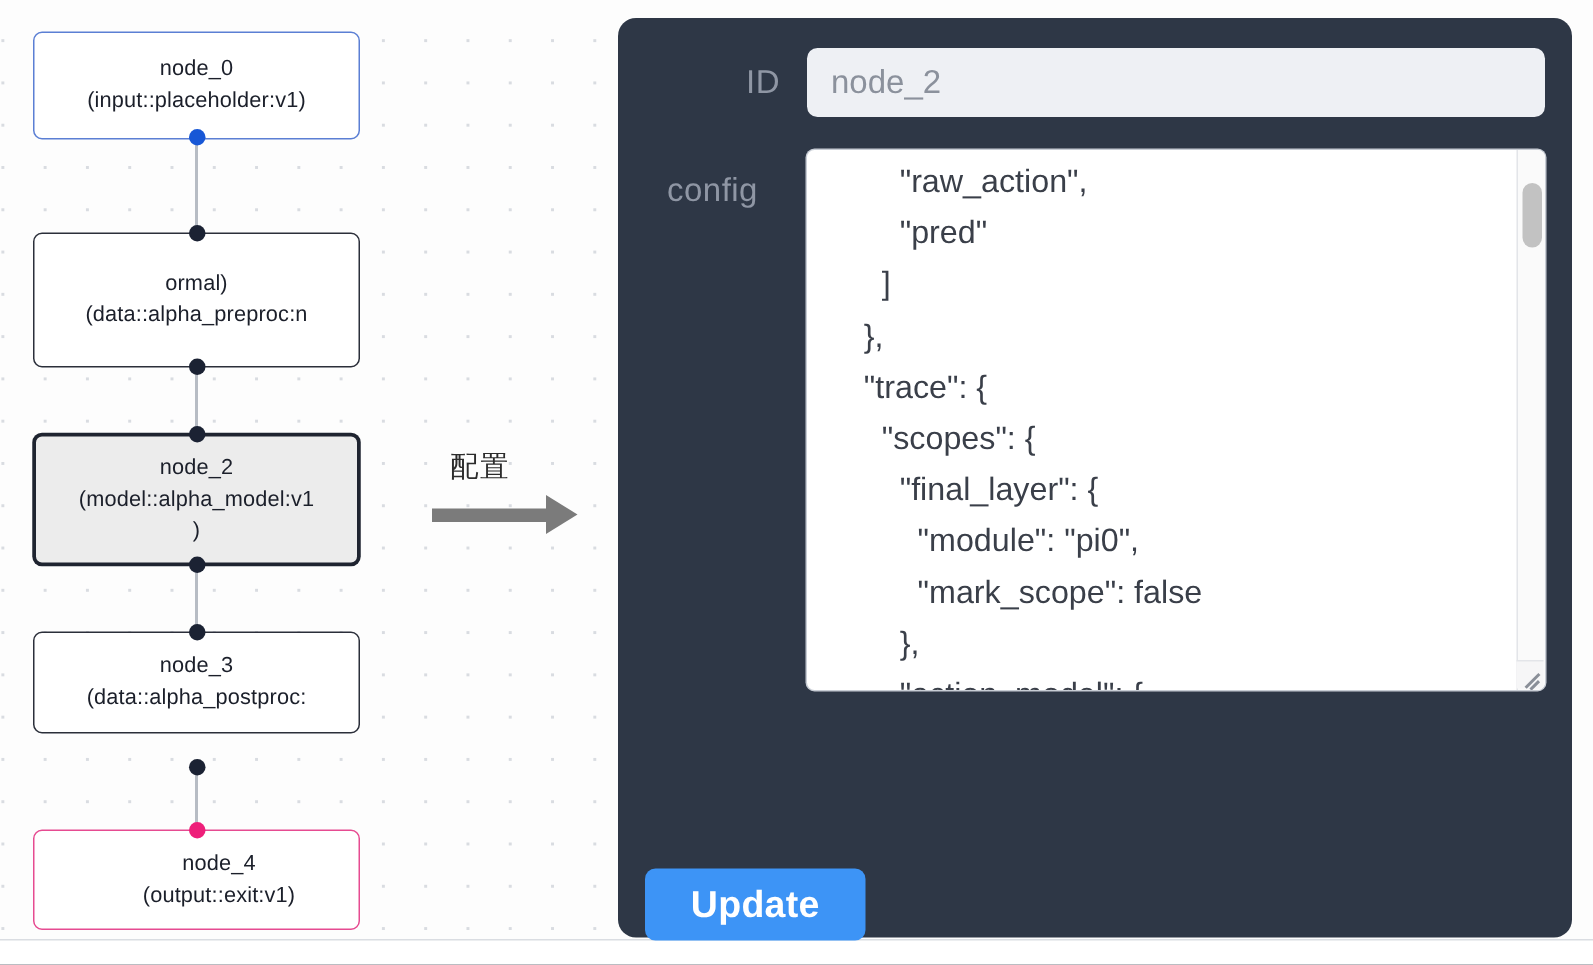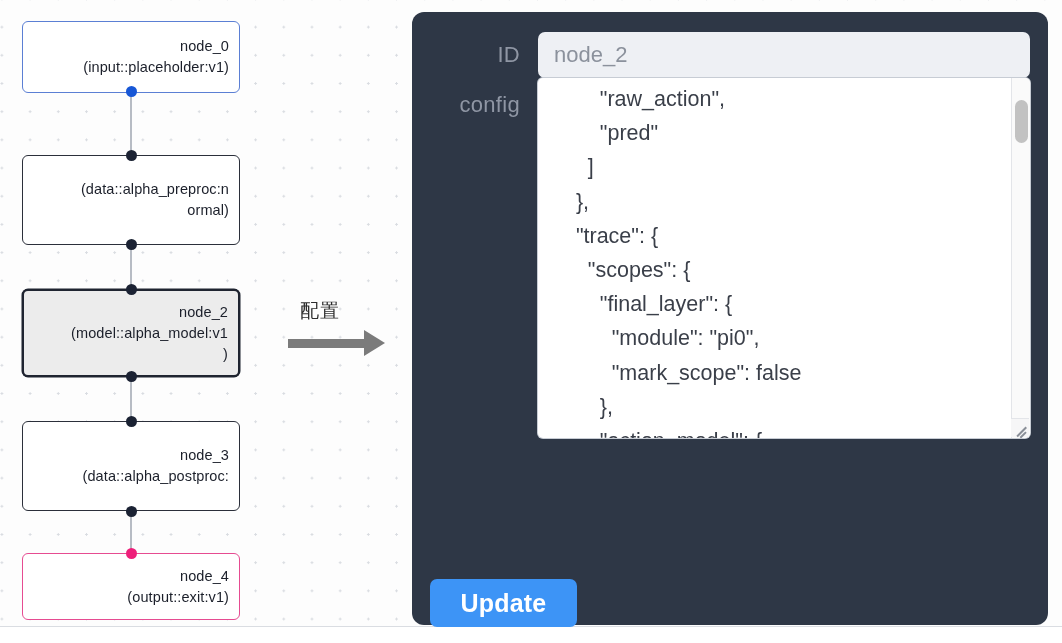--- a/index.html
+++ b/index.html
@@ -45,21 +45,21 @@
     left: 22px;
     width: 218px;
     box-sizing: border-box;
     border: 1.6px solid #2b2f3a;
     border-radius: 6px;
     background: #ffffff;
     display: flex;
     flex-direction: column;
     align-items: center;
     justify-content: center;
-    text-align: right;
+    text-align: center;
     color: #1b1f2a;
     font-size: 14.5px;
     line-height: 21px;
     letter-spacing: .1px;
     padding: 0 10px;
   }
   .node .nline { display: block; width: 100%; }
 
   .node.is-input  { border-color: #5b7fd4; border-width: 1.4px; }
   .node.is-output { border-color: #e64b91; border-width: 1.6px; }
@@ -123,20 +123,21 @@
     background: #2e3746;
     border-radius: 12px;
     box-sizing: border-box;
     padding: 20px 18px 0 18px;
     overflow: hidden;
   }
 
   .field-row {
     display: flex;
     align-items: center;
+    margin-bottom: 22px;
   }
   .field-label {
     width: 108px;
     flex: 0 0 108px;
     text-align: right;
     padding-right: 18px;
     box-sizing: border-box;
     color: #8f96a4;
     font-size: 22px;
     letter-spacing: .3px;
@@ -149,21 +150,21 @@
     border-radius: 7px;
     color: #8b919c;
     font-size: 22px;
     font-family: "Liberation Sans", "DejaVu Sans", sans-serif;
     padding: 0 16px;
     box-sizing: border-box;
     outline: none;
   }
 
   .config-row { display: flex; align-items: flex-start; }
-  .config-row .field-label { padding-top: 14px; }
+  .config-row .field-label { padding-top: 14px; text-align: center; }
 
   #config-textarea-wrap {
     position: relative;
     flex: 1 1 auto;
     height: 360px;
     background: #ffffff;
     border-radius: 5px;
     box-shadow: 0 0 0 1px #c7ccd4;
     overflow: hidden;
   }
@@ -266,35 +267,35 @@
     <div class="edge-line" style="top:376px;height:68px;"></div>
     <div class="edge-line" style="top:512px;height:40px;"></div>
 
     <div class="node is-input" style="top:21px;height:72px;">
       <span class="nline">node_0</span>
       <span class="nline">(input::placeholder:v1)</span>
     </div>
     <div class="handle blue" style="top:86px;"></div>
 
     <div class="node" style="top:155px;height:90px;">
+      <span class="nline">ormal)</span>
       <span class="nline">(data::alpha_preproc:n</span>
-      <span class="nline">ormal)</span>
     </div>
     <div class="handle" style="top:150px;"></div>
     <div class="handle" style="top:239px;"></div>
 
     <div class="node is-selected" style="top:289px;height:88px;">
       <span class="nline">node_2</span>
       <span class="nline">(model::alpha_model:v1</span>
       <span class="nline">)</span>
     </div>
     <div class="handle" style="top:284px;"></div>
     <div class="handle" style="top:371px;"></div>
 
-    <div class="node" style="top:421px;height:90px;">
+    <div class="node" style="top:421px;height:68px;">
       <span class="nline">node_3</span>
       <span class="nline">(data::alpha_postproc:</span>
     </div>
     <div class="handle" style="top:416px;"></div>
     <div class="handle" style="top:506px;"></div>
 
     <div class="node is-output" style="top:553px;height:67px;padding-left:40px;">
       <span class="nline">node_4</span>
       <span class="nline">(output::exit:v1)</span>
     </div>

